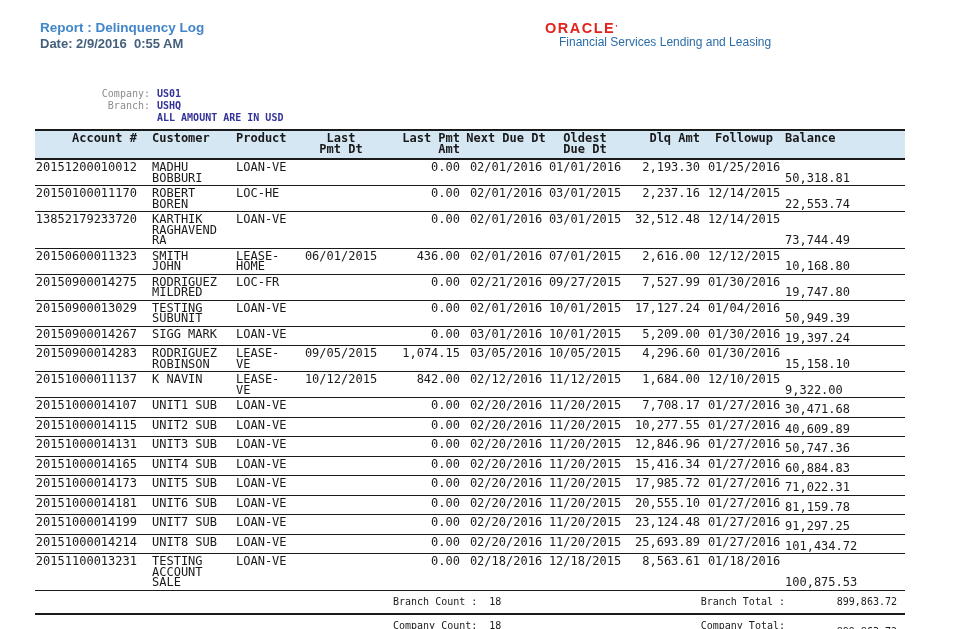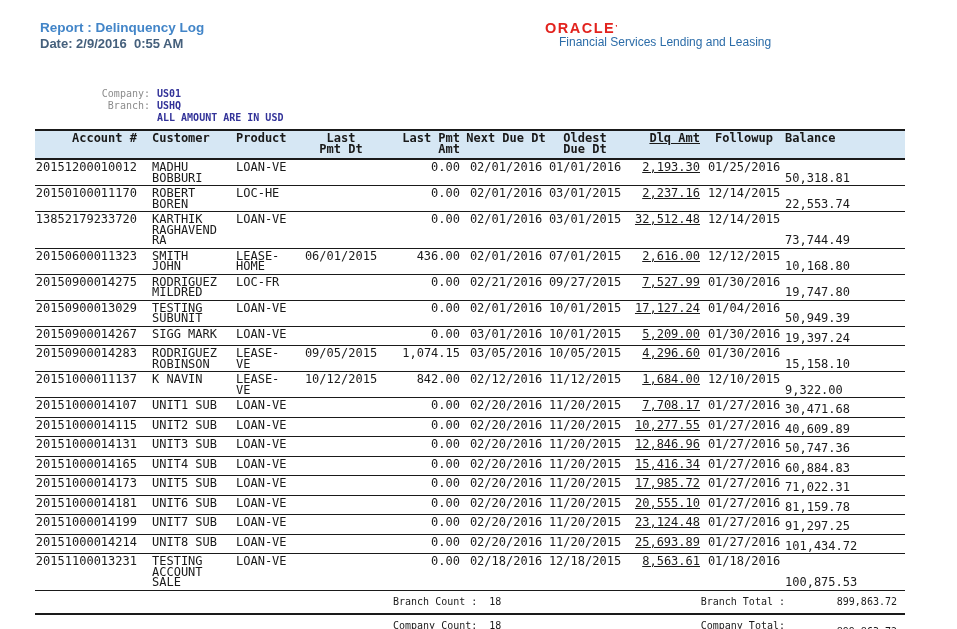--- a/index.html
+++ b/index.html
@@ -47,21 +47,21 @@
   }
   .h-line { display:block; }
 
   .c-account    { text-align:right;  padding-right:10px !important; }
   .c-customer   { text-align:left;   padding-left:5px !important; padding-right:9px !important; }
   .c-product    { text-align:left;   padding-left:5px !important; padding-right:12px !important; }
   .c-lastpmtdt  { text-align:center; }
   .c-lastpmtamt { text-align:right;  padding-right:5px !important; }
   .c-nextdue    { text-align:center; }
   .c-oldestdue  { text-align:center; }
-  .c-dlq        { text-align:right;  padding-right:3px !important;text-decoration:underline; }
+  .c-dlq        { text-align:right;  padding-right:3px !important; }
   .c-followup   { text-align:center; }
   .c-balance    { text-align:left;  padding-right:8px !important; }
   td.c-balance  { vertical-align:bottom; padding-top:6px !important; padding-bottom:2px !important; }
 
   
   .totals-row {
     display:grid; grid-template-columns:358px 1fr auto 120px; align-items:start;
     border-bottom:2px solid #1a1a1a; padding:5px 0 6px;
     font-family:"DejaVu Sans Mono", monospace; font-size:10px; line-height:11px; color:#1a1a1a;
   }

